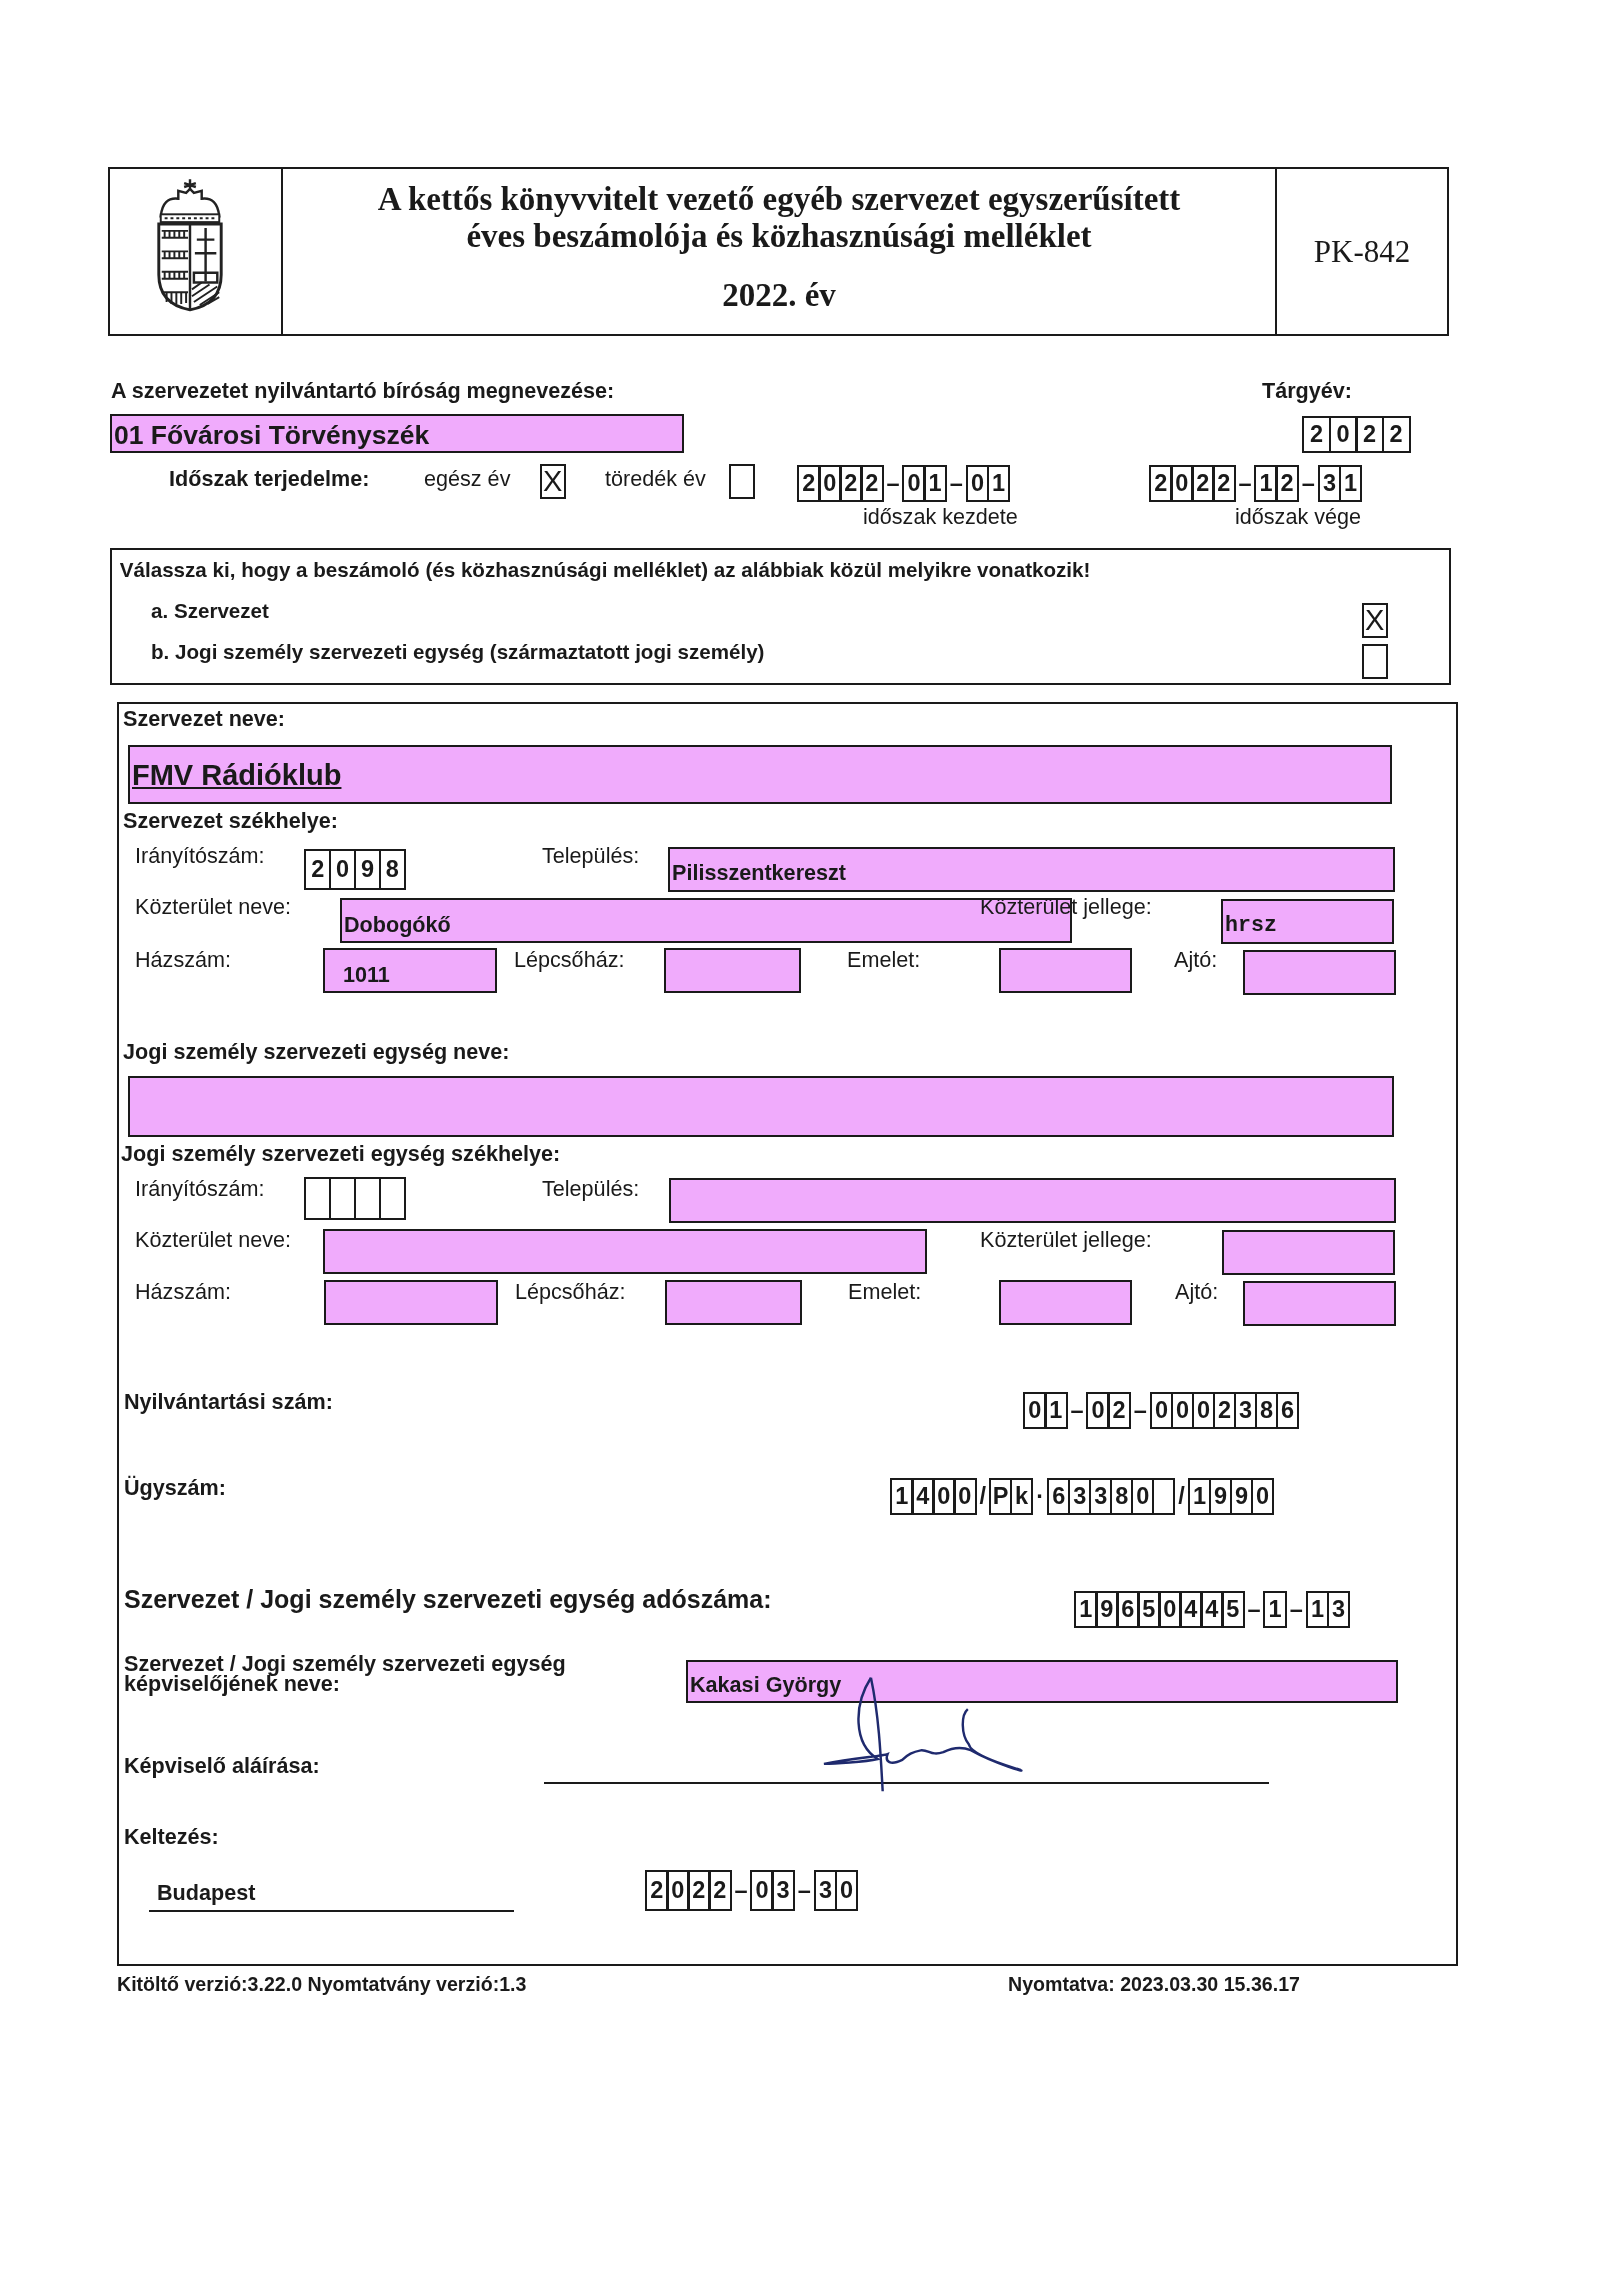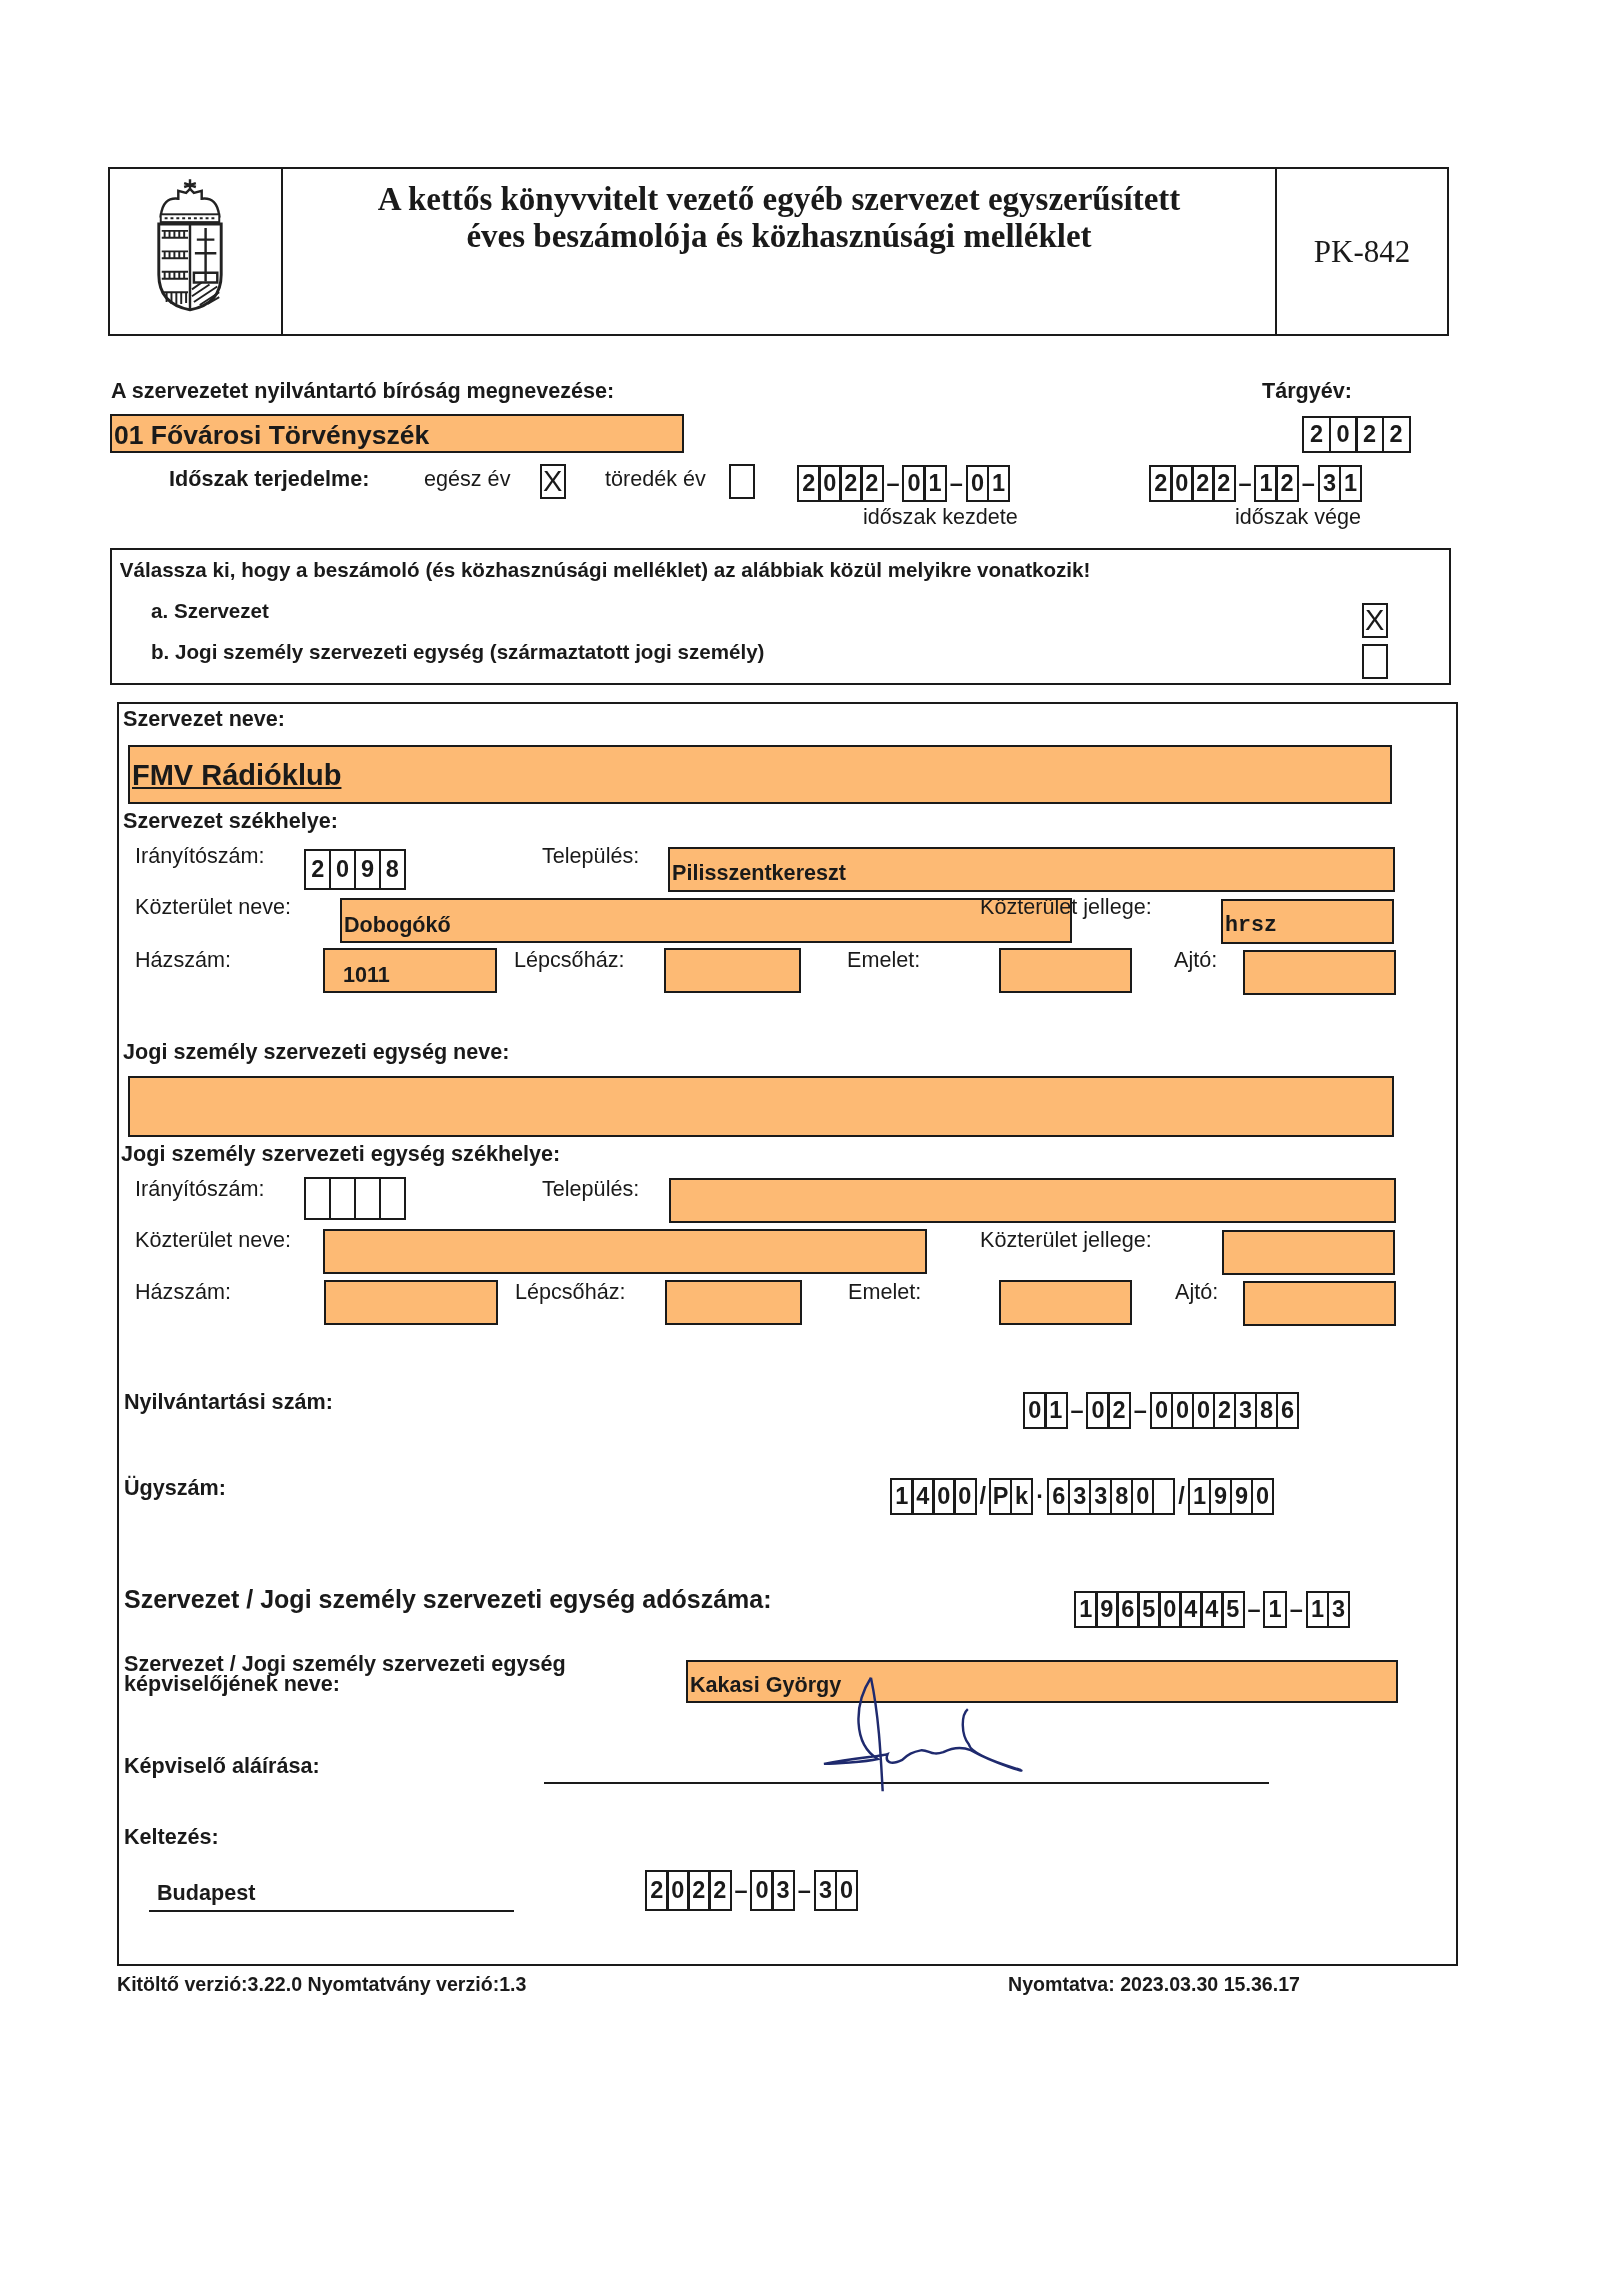--- a/index.html
+++ b/index.html
@@ -1,19 +1,19 @@
 <!DOCTYPE html>
 <html><head>
 <meta charset="utf-8">
 <style>
   * { box-sizing: border-box; margin: 0; padding: 0; }
   html, body { width: 1621px; height: 2292px; background: #ffffff; }
   body { position: relative; font-family: "Liberation Sans", sans-serif; color: #1a1a1a; overflow: hidden; }
   .abs { position: absolute; }
-  .box { position: absolute; border: 2.9px solid #1a1a1a; background: #fdba74; }
+  .box { position: absolute; border: 2.9px solid #1a1a1a; background: #f0abfc; }
   .lbl { position: absolute; font-size: 22.5px; white-space: nowrap; }
   .lblb { position: absolute; font-size: 22.5px; font-weight: bold; white-space: nowrap; }
   .val { position: absolute; font-size: 21.6px; font-weight: bold; white-space: nowrap; }
 
   
   #header { left: 108px; top: 167px; width: 1341px; height: 169px; border: 2.9px solid #1a1a1a; }
   #hdr-logo-cell { position: absolute; left: 0; top: 0; width: 173px; height: 100%; border-right: 2px solid #1a1a1a; }
   #hdr-title-cell { position: absolute; left: 173px; top: 0; width: 994px; height: 100%; border-right: 2px solid #1a1a1a; text-align: center; font-family: "Liberation Serif", serif; font-weight: bold; }
   #hdr-title-cell .t1 { position: absolute; left: 0; right: 0; top: 11.8px; font-size: 33px; line-height: 37px; }
   #hdr-title-cell .t2 { position: absolute; left: 0; right: 0; top: 108px; font-size: 33px; }
@@ -63,20 +63,21 @@
       <g stroke="#222" stroke-width="2">
         <path d="M42 115 L52 108 M42 122 L60 110 M44 128 L68 112 M50 131 L70 118 M58 130 L70 123"></path>
       </g>
     </svg>
   </div>
   <div id="hdr-title-cell">
     <div class="t1">
       <div>A kettős könyvvitelt vezető egyéb szervezet egyszerűsített</div>
       <div>éves beszámolója és közhasznúsági melléklet</div>
     </div>
+    <div class="t2">2022. év</div>
   </div>
   <div id="hdr-code-cell">PK-842</div>
 </div>
 
 <div class="lblb" style="left:111px;top:378px;font-size:21.6px;">A szervezetet nyilvántartó bíróság megnevezése:</div>
 <div class="lblb" style="left:1262px;top:378px;font-size:21.6px;">Tárgyév:</div>
 <div class="box" style="left:110px;top:414px;width:574px;height:39px;">
   <span style="position:absolute;left:2px;top:3.9px;font-size:26.5px;font-weight:bold;">01 Fővárosi Törvényszék</span>
 </div>
 <div class="digits" style="left:1302px;top:416px;">

